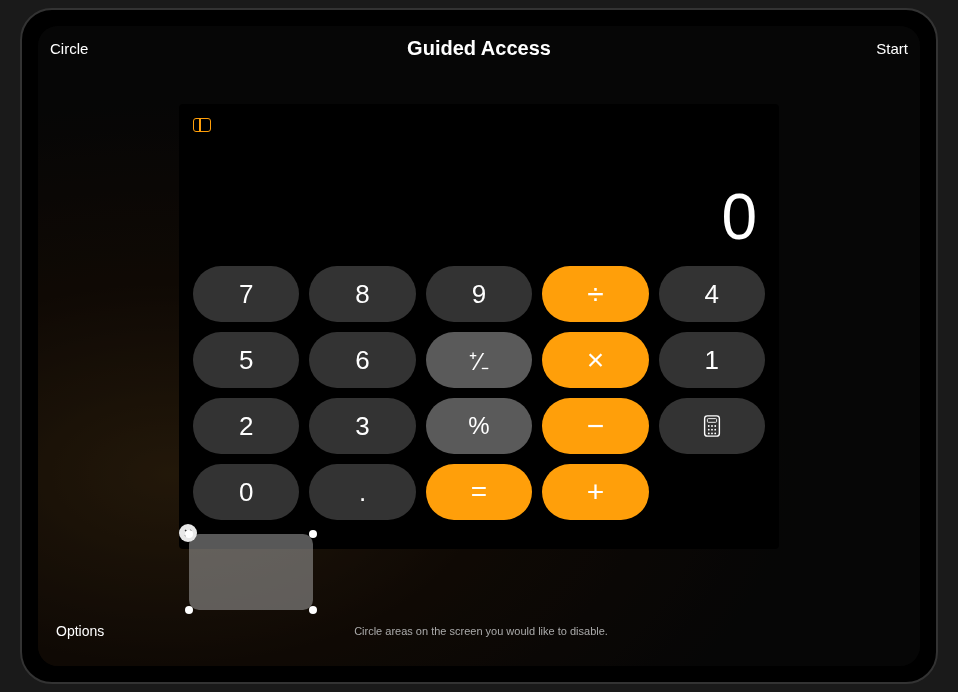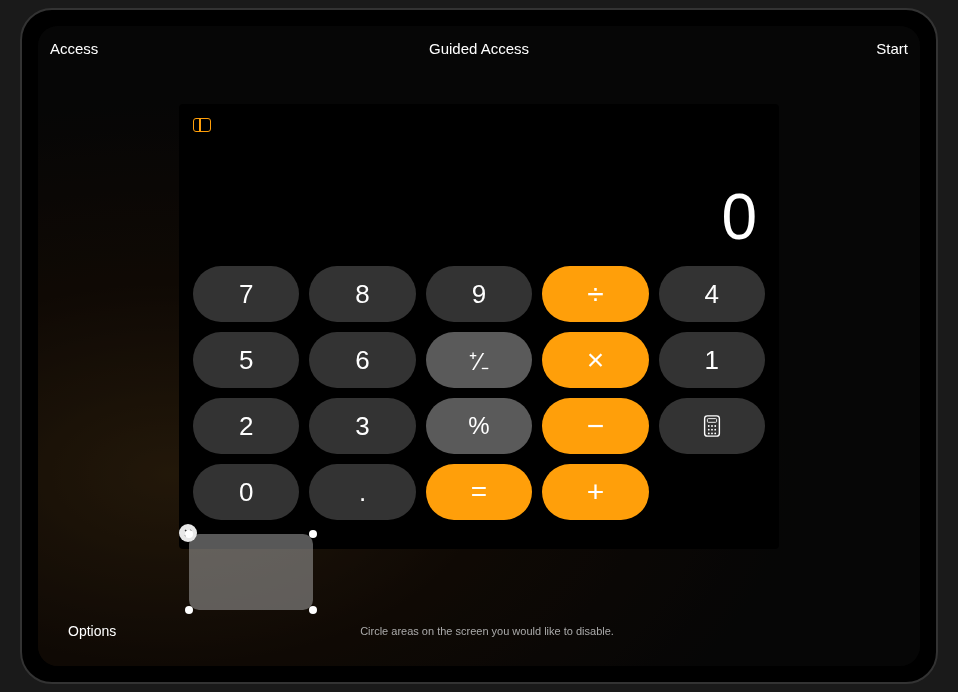--- a/index.html
+++ b/index.html
@@ -62,22 +62,22 @@
     
     .header-btn {
       color: #fff;
       font-size: 15px;
       font-weight: 400;
       cursor: pointer;
     }
     
     .header-title {
       color: #fff;
-      font-size: 15px;
-      font-weight: 400;
+      font-size: 20px;
+      font-weight: 700;
       position: absolute;
       left: 50%;
       transform: translateX(-50%);
     }
     
     .header-right {
       font-weight: 400;
     }
     
     .calculator-preview {
@@ -212,21 +212,21 @@
       font-size: 11px;
       color: #333;
       font-weight: bold;
       cursor: pointer;
       line-height: 1;
     }
     
     .footer {
       position: absolute;
       bottom: 15px;
-      left: 16px;
+      left: 4px;
       right: 0;
       height: 40px;
       display: flex;
       align-items: center;
       padding: 0 14px;
       z-index: 10;
     }
     
     .options-btn {
       color: #fff;
@@ -248,21 +248,21 @@
     }
   </style>
 </head>
 <body>
 
 <div class="ipad-frame">
   <div class="screen">
     <div class="screen-overlay"></div>
 
     <div class="header">
-      <div class="header-btn">Access</div>
+      <div class="header-btn">Circle</div>
       <div class="header-title">Guided Access</div>
       <div class="header-btn header-right">Start</div>
     </div>
 
     <div class="calculator-preview">
       <div class="sidebar-icon"></div>
 
       <div class="display">
         <span class="display-value">0</span>
       </div>

